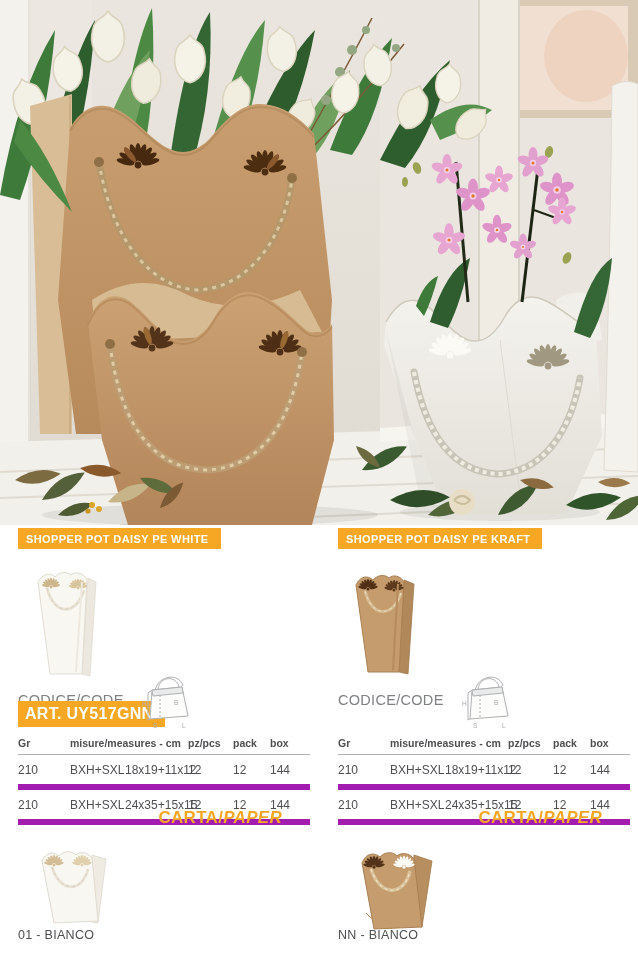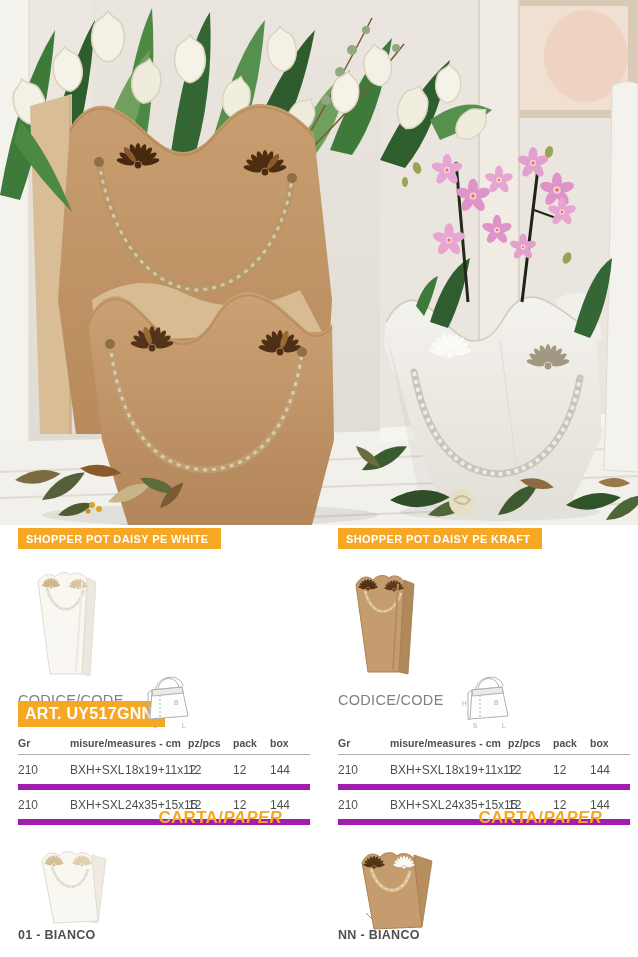--- a/index.html
+++ b/index.html
@@ -22,21 +22,21 @@
   .diagram{position:absolute;top:144px;left:120px;}
   .spec{position:absolute;top:207px;left:0;width:292px;border-collapse:collapse;table-layout:fixed;}
   .spec th{font-size:10.5px;font-weight:bold;color:#4E4F51;text-align:left;
            padding:2px 0 5px 0;border-bottom:1px solid #ACAEB0;white-space:nowrap;margin-left:32px;}
   .spec td{font-size:12px;color:#4E4F51;padding:8px 0 7px 0;border-bottom:6px solid #a21caf;
            white-space:nowrap;}
   .material{position:absolute;top:280px;left:0;width:264px;text-align:right;
             color:var(--accent,#F6A723);font-size:17px;font-weight:bold;letter-spacing:.3px;}
   .material em{font-style:italic;}
   .t2{top:315px;left:14px;}
-  .variant{position:absolute;top:400px;left:0;font-size:12.5px;font-weight:bold;
+  .variant{position:absolute;top:400px;left:0;font-size:12.5px;font-weight:normal;
            color:#4E4F51;letter-spacing:.3px;}
   svg{display:block;}
 </style>
 </head>
 <body>
 
 <div class="page">
 
   <div class="hero">
     <svg width="638" height="525" viewBox="0 0 638 525">

